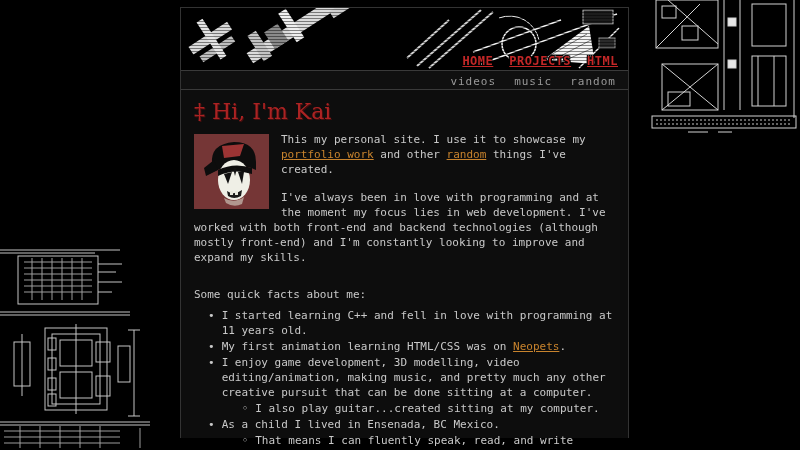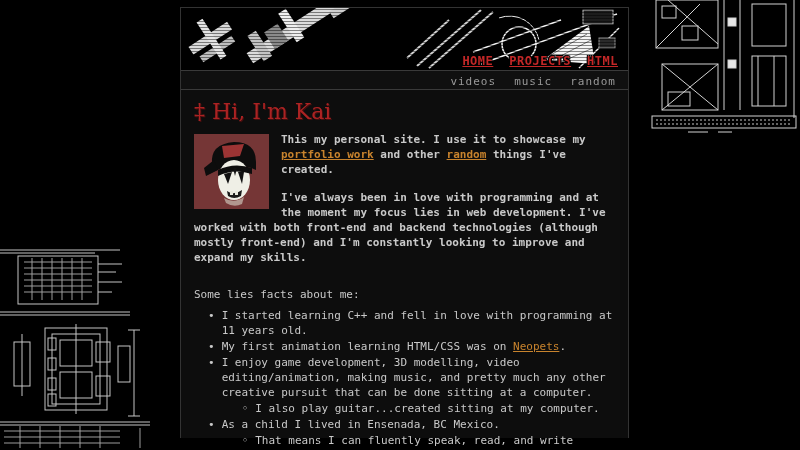--- a/index.html
+++ b/index.html
@@ -44,21 +44,21 @@
   .subnav a{color:#999;font-size:11px;cursor:pointer;text-decoration:none;letter-spacing:1px;}
   
   .content{padding:8px 13px 0 13px;}
   h1.title{
     margin:2px 0 8px 0;
     font-family:"DejaVu Serif", serif;
     font-size:22px;line-height:24px;font-weight:normal;
     color:#ab2323;text-shadow:1px 1px 0 #420e0e;
     letter-spacing:0;
   }
-  .intro{overflow:hidden;font-weight:bold;}
+  .intro{overflow:hidden;}
   .avatar{float:left;width:75px;height:75px;margin:2px 12px 4px 0;display:block;}
   .intro p{margin:0 0 13px 0;}
   a.olink{color:#c8832d;text-decoration:underline;cursor:pointer;}
   .lead{margin:9px 0 6px 0;clear:both;}
   ul.facts{list-style:none;margin:0;padding:0 0 0 14px;}
   ul.facts li{display:flex;gap:7px;margin:0 0 1px 0;}
   ul.facts ul{list-style:none;margin:1px 0 0 0;padding:0 0 0 20px;}
   ul.facts ul li{margin:0;}
   .mk{flex:0 0 auto;color:#c9c9c9;}
   .li-body{flex:1 1 auto;}
@@ -244,21 +244,21 @@
         <rect x="41" y="57" width="3" height="4" fill="#e8e8dd"></rect>
 
         <path d="M30 64 Q40 70 50 63 L48 70 Q40 74 32 69 Z" fill="#d9d9cc" opacity="0.6"></path>
       </svg>
 
       <p><span>This my personal site. I use it to showcase my </span><a class="olink">portfolio work</a><span> and other </span><a class="olink">random</a><span> things I've created.</span></p>
 
       <p>I've always been in love with programming and at the moment my focus lies in web development. I've worked with both front-end and backend technologies (although mostly front-end) and I'm constantly looking to improve and expand my skills.</p>
     </div>
 
-    <p class="lead">Some lies facts about me:</p>
+    <p class="lead">Some quick facts about me:</p>
 
     <ul class="facts">
       <li>
         <span class="mk">•</span>
         <div class="li-body">I started learning C++ and fell in love with programming at 11 years old.</div>
       </li>
       <li>
         <span class="mk">•</span>
         <div class="li-body"><span>My first animation learning HTML/CSS was on </span><a class="olink">Neopets</a><span>.</span></div>
       </li>

